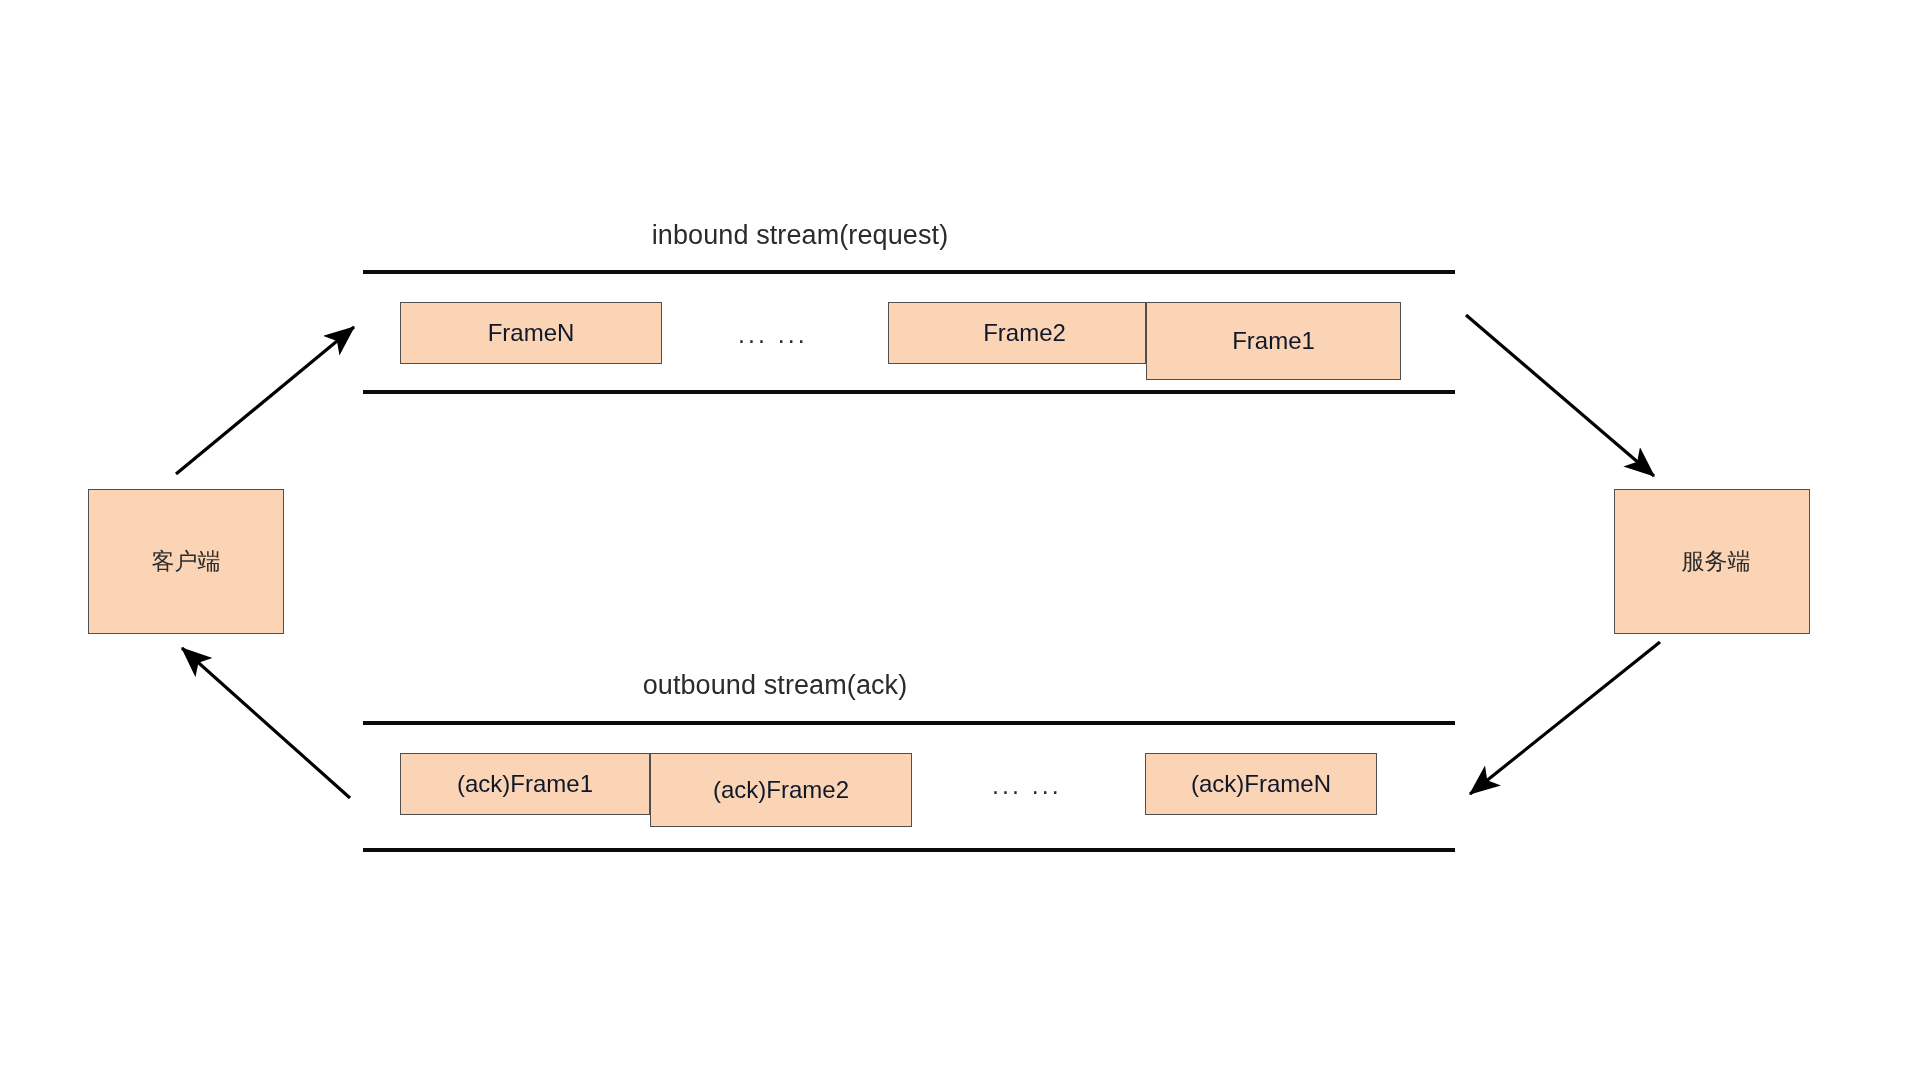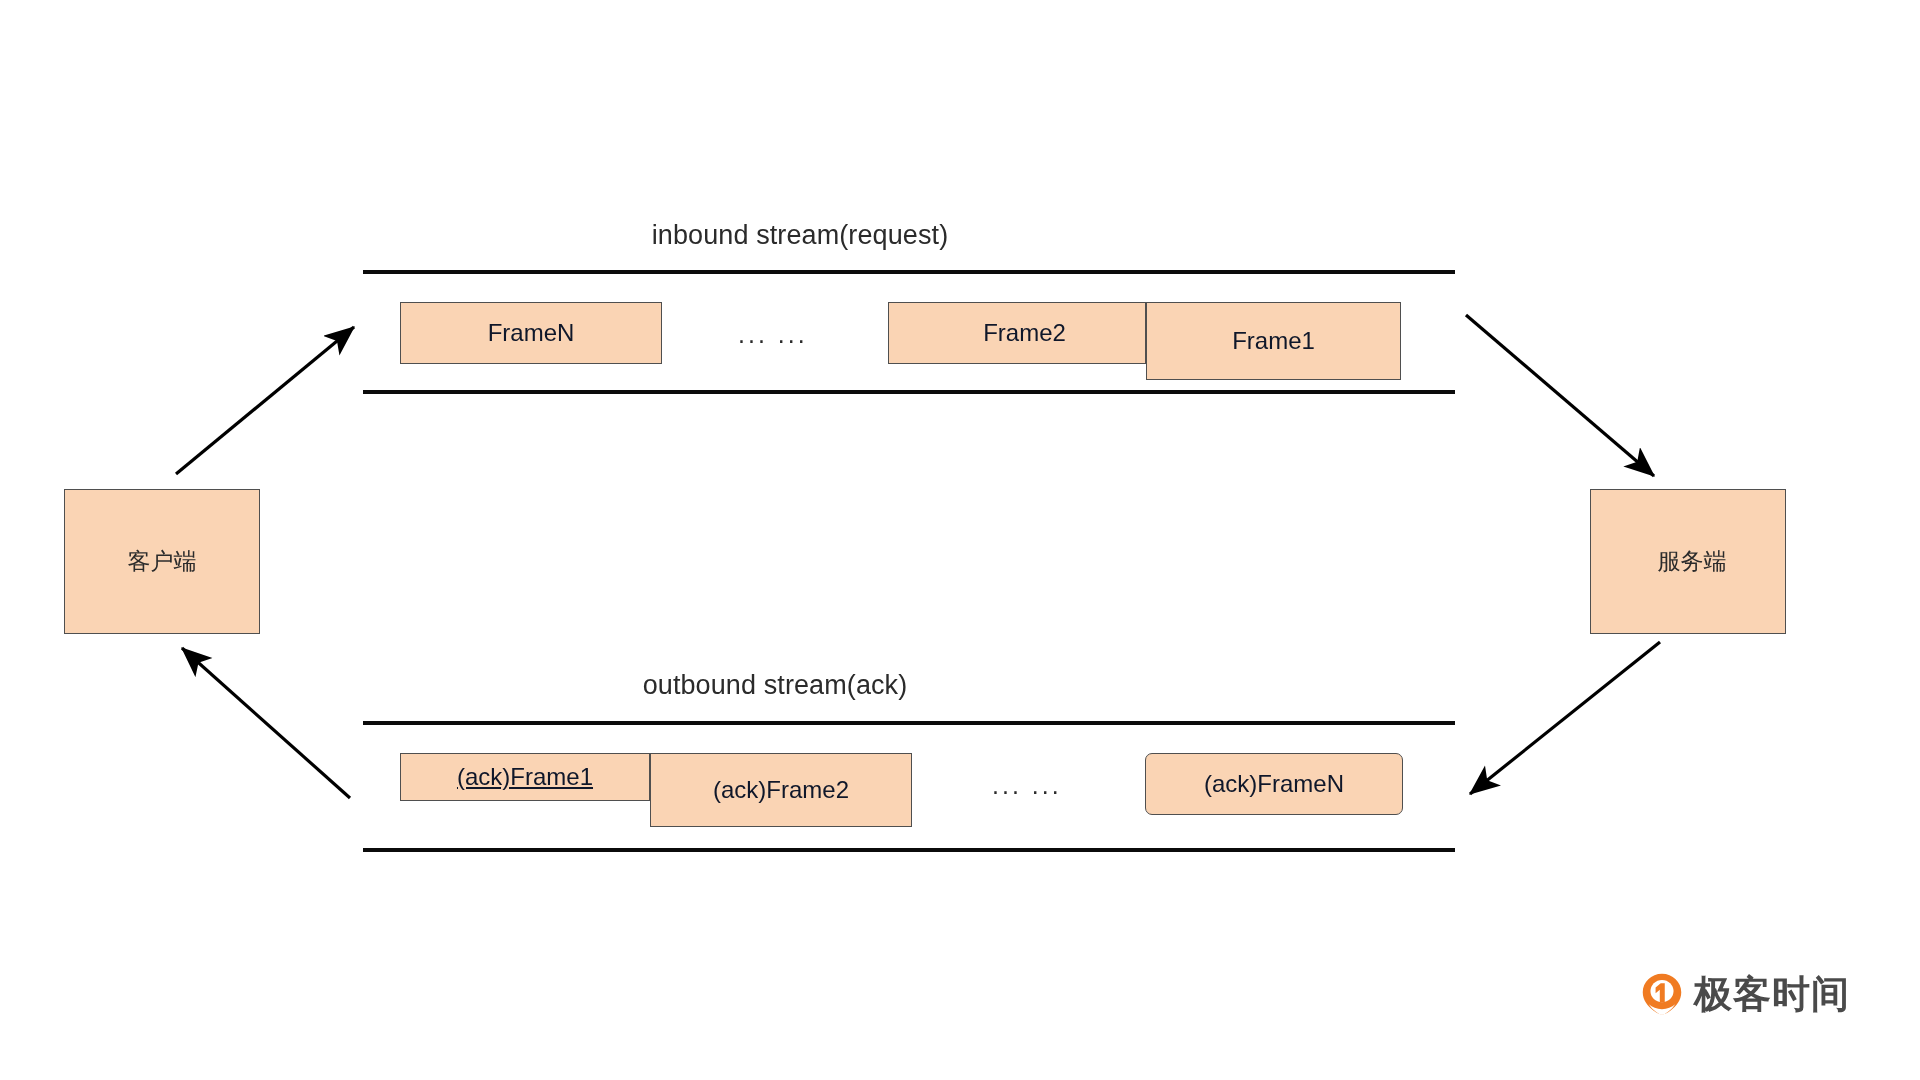--- a/index.html
+++ b/index.html
@@ -62,23 +62,23 @@
     color: #0f172a;
     white-space: nowrap;
   }
 
   
   #frame-n   { left: 400px;  top: 302px; width: 262px; height: 62px; }
   #frame-2   { left: 888px;  top: 302px; width: 258px; height: 62px; padding-left: 15px; }
   #frame-1   { left: 1146px; top: 302px; width: 255px; height: 78px; border-left-width: 1.6px; }
 
   
-  #ack-frame-1 { left: 400px;  top: 753px; width: 250px; height: 48px; text-decoration: underline; }
+  #ack-frame-1 { left: 400px;  top: 753px; width: 250px; height: 62px; }
   #ack-frame-2 { left: 650px;  top: 753px; width: 262px; height: 74px; }
-  #ack-frame-n { left: 1145px; top: 753px; width: 258px; height: 62px; border-radius: 7px; }
+  #ack-frame-n { left: 1145px; top: 753px; width: 232px; height: 62px; }
 
   
   .ellipsis {
     position: absolute;
     font-size: 25px;
     color: #2b2b2b;
     letter-spacing: 3px;
     white-space: nowrap;
   }
   #inbound-ellipsis  { left: 738px;  top: 320px; }
@@ -89,20 +89,21 @@
     position: absolute;
     background: #fad4b4;
     border: 1.6px solid #4f4f4f;
     box-sizing: border-box;
     display: flex;
     align-items: center;
     justify-content: center;
     font-size: 23px;
     color: #2b2b2b;
     white-space: nowrap;
+    margin-left: 24px;
   }
   #client-node { left: 64px;   top: 489px; width: 196px; height: 145px; }
   #server-node { left: 1590px; top: 489px; width: 196px; height: 145px; padding-left: 8px; }
 
   
   #arrow-layer {
     position: absolute;
     left: 0; top: 0;
     width: 1920px; height: 1080px;
     pointer-events: none;
@@ -182,23 +183,14 @@
   <div class="frame-box" id="ack-frame-2">(ack)Frame2</div>
 
   <div class="ellipsis" id="outbound-ellipsis">...  ...</div>
 
   <div class="frame-box" id="ack-frame-n">(ack)FrameN</div>
 
   <div class="node-box" id="client-node">客户端</div>
 
   <div class="node-box" id="server-node">服务端</div>
 
-  <div id="logo">
-    <svg id="logo-mark" viewBox="0 0 48 48" xmlns="http://www.w3.org/2000/svg">
-      <path d="M24 2 C12.4 2 3 11.0 3 22.2 C3 31.0 8.6 37.6 14.6 42.0 C18.4 44.8 21.6 46.4 24 46.4 C26.4 46.4 29.6 44.8 33.4 42.0 C39.4 37.6 45 31.0 45 22.2 C45 11.0 35.6 2 24 2 Z" fill="#f07b22"></path>
-      <path d="M24 40.6 C18.4 40.6 13.2 38.4 9.6 35.2 C12.6 40.0 18.0 44.2 21.4 46.0 C22.4 46.5 23.2 46.7 24 46.7 C24.8 46.7 25.6 46.5 26.6 46.0 C30.0 44.2 35.4 40.0 38.4 35.2 C34.8 38.4 29.6 40.6 24 40.6 Z" fill="#ffffff"></path>
-      <path d="M24 8.6 C17.0 8.6 11.4 14.0 11.4 20.8 C11.4 27.6 17.0 33.0 24 33.0 C31.0 33.0 36.6 27.6 36.6 20.8 C36.6 14.0 31.0 8.6 24 8.6 Z" fill="#ffffff"></path>
-      <path d="M27.0 12.2 L27.0 33.4 L21.6 33.4 L21.6 19.4 L17.0 23.2 L17.0 17.0 L22.6 12.2 Z" fill="#f07b22"></path>
-    </svg>
-    <div id="logo-text">极客时间</div>
-  </div>
 
 </div>
 
 </body></html>

